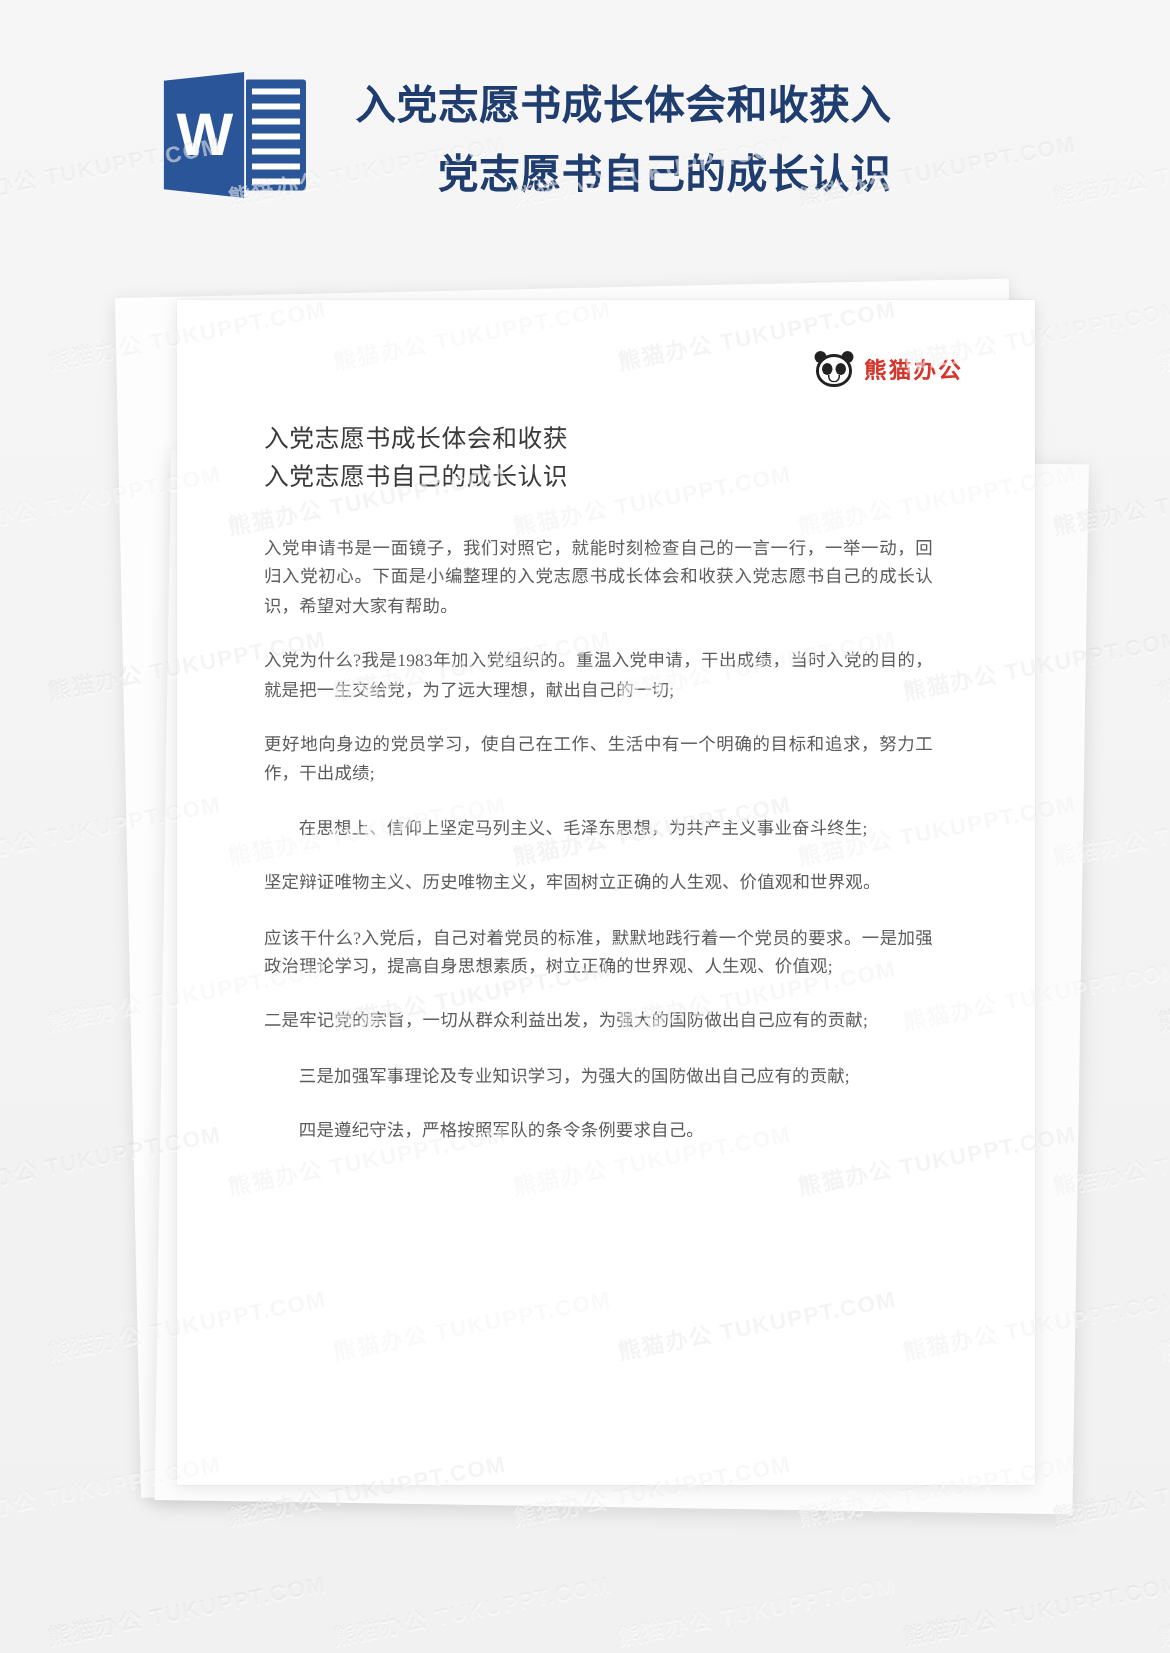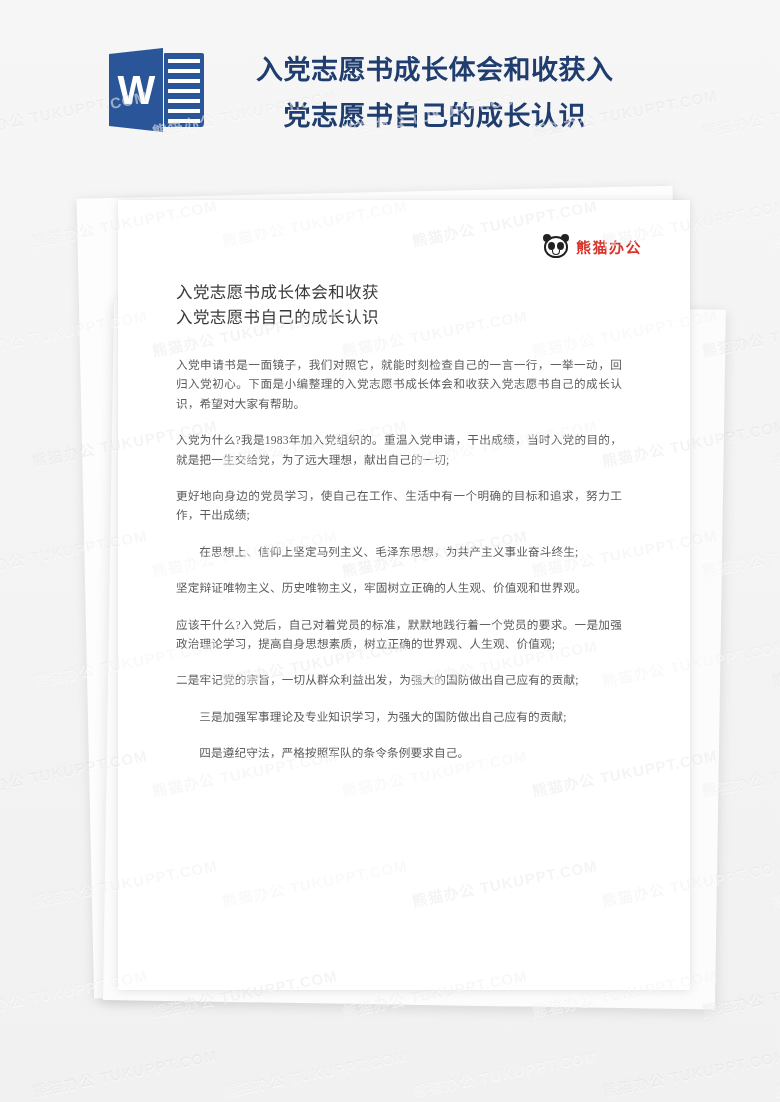--- a/index.html
+++ b/index.html
@@ -86,29 +86,29 @@
   .word-icon .wi-right .ln {
     position: absolute;
     left: 4px;
     width: 32px;
     height: 4px;
     background: #ffffff;
   }
 
   
   #page-title {
-    margin-left: 48px;
+    margin-left: 29px;
     color: #1f3d6e;
     font-family: "Liberation Serif", "DejaVu Serif", serif;
     font-weight: 700;
     font-size: 27px;
     line-height: 46px;
     letter-spacing: 0.5px;
     max-width: 420px;
-    text-align: center;
+    text-align: right;
   }
 
   
   #paper-stack {
     position: absolute;
     left: 0;
     top: 0;
     width: 780px;
     height: 1102px;
     padding-left: 39px;

